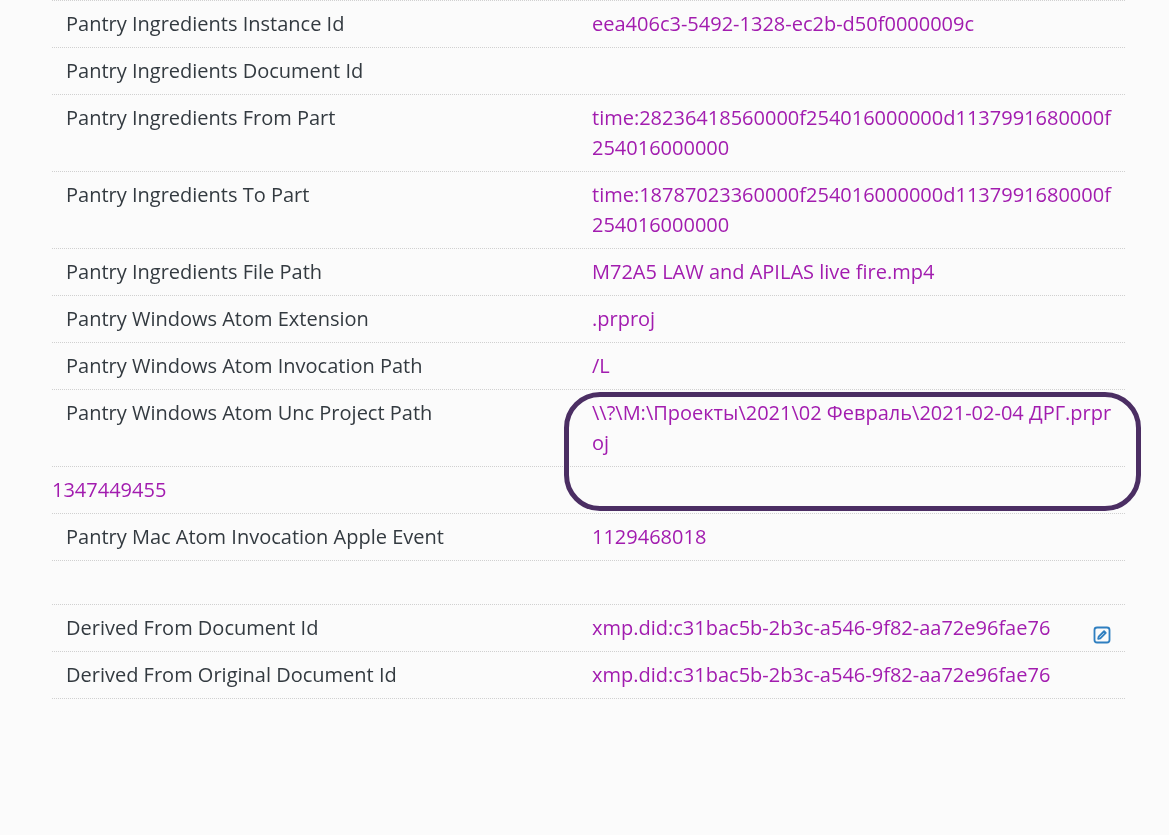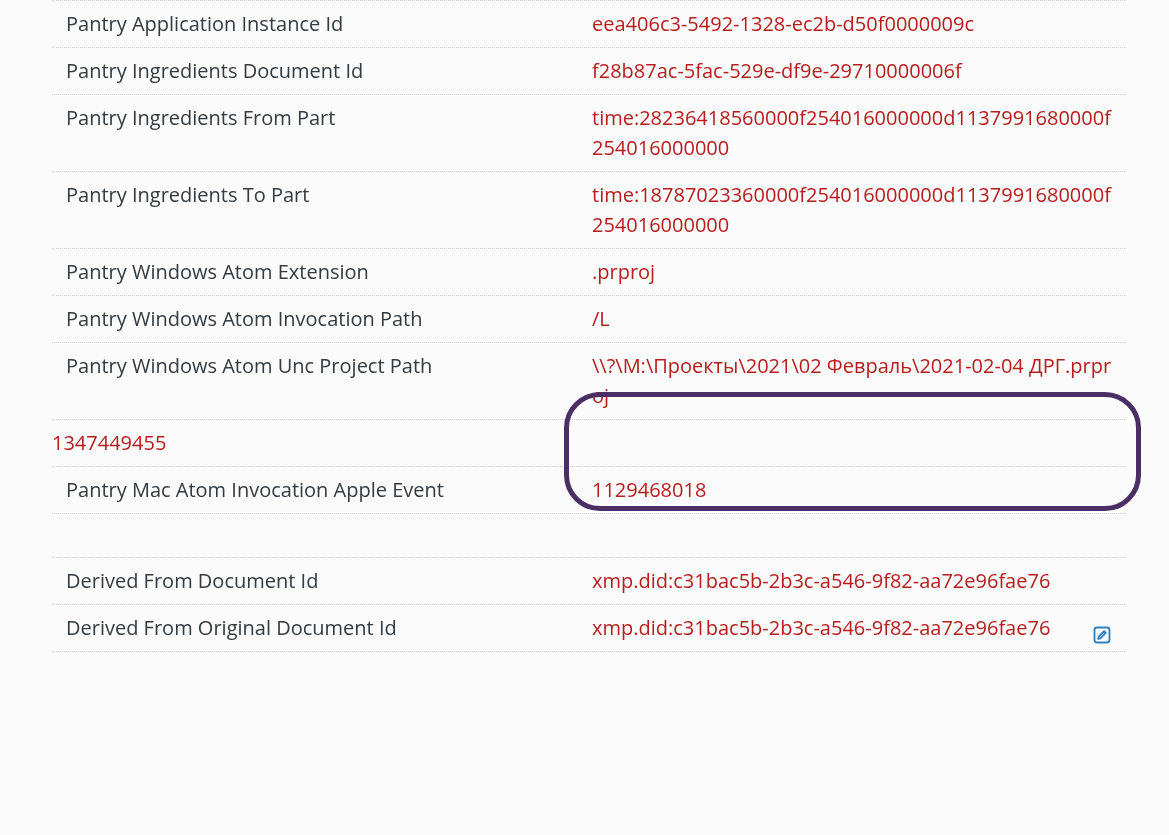--- a/index.html
+++ b/index.html
@@ -29,21 +29,21 @@
   .label-cell {
     flex: 0 0 540px;
     padding-left: 14px;
     padding-right: 10px;
     color: #333a40;
     font-weight: 400;
   }
   .value-cell {
     flex: 1 1 auto;
     padding-right: 10px;
-    color: #b91c1c;
+    color: #a21caf;
     word-break: break-all;
     font-weight: 400;
   }
   .highlight-ring {
     position: absolute;
     border: 5px solid #4b2e63;
     border-radius: 36px;
     pointer-events: none;
   }
   .edit-float {
@@ -57,34 +57,37 @@
     color: #2f7fc0;
     cursor: pointer;
   }
   .edit-float svg { width: 20px; height: 20px; }
 </style>
 </head>
 <body>
 
 <div class="table">
   <div class="row">
-    <div class="label-cell">Pantry Application Instance Id</div>
+    <div class="label-cell">Pantry Ingredients Instance Id</div>
     <div class="value-cell">eea406c3-5492-1328-ec2b-d50f0000009c</div>
   </div>
   <div class="row">
     <div class="label-cell">Pantry Ingredients Document Id</div>
-    <div class="value-cell">f28b87ac-5fac-529e-df9e-29710000006f</div>
   </div>
   <div class="row">
     <div class="label-cell">Pantry Ingredients From Part</div>
     <div class="value-cell">time:28236418560000f254016000000d1137991680000f254016000000</div>
   </div>
   <div class="row">
     <div class="label-cell">Pantry Ingredients To Part</div>
     <div class="value-cell">time:18787023360000f254016000000d1137991680000f254016000000</div>
+  </div>
+  <div class="row">
+    <div class="label-cell">Pantry Ingredients File Path</div>
+    <div class="value-cell">M72A5 LAW and APILAS live fire.mp4</div>
   </div>
   <div class="row">
     <div class="label-cell">Pantry Windows Atom Extension</div>
     <div class="value-cell">.prproj</div>
   </div>
   <div class="row">
     <div class="label-cell">Pantry Windows Atom Invocation Path</div>
     <div class="value-cell">/L</div>
   </div>
   <div class="row">

